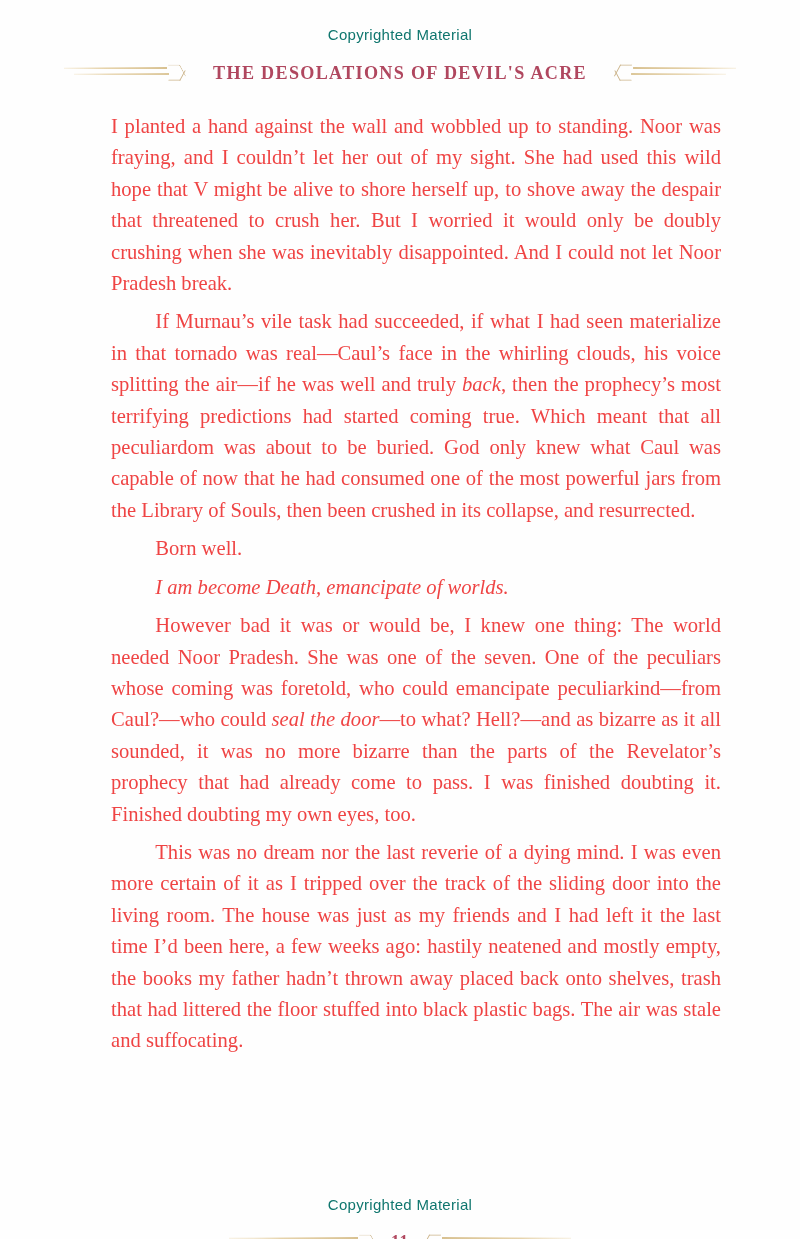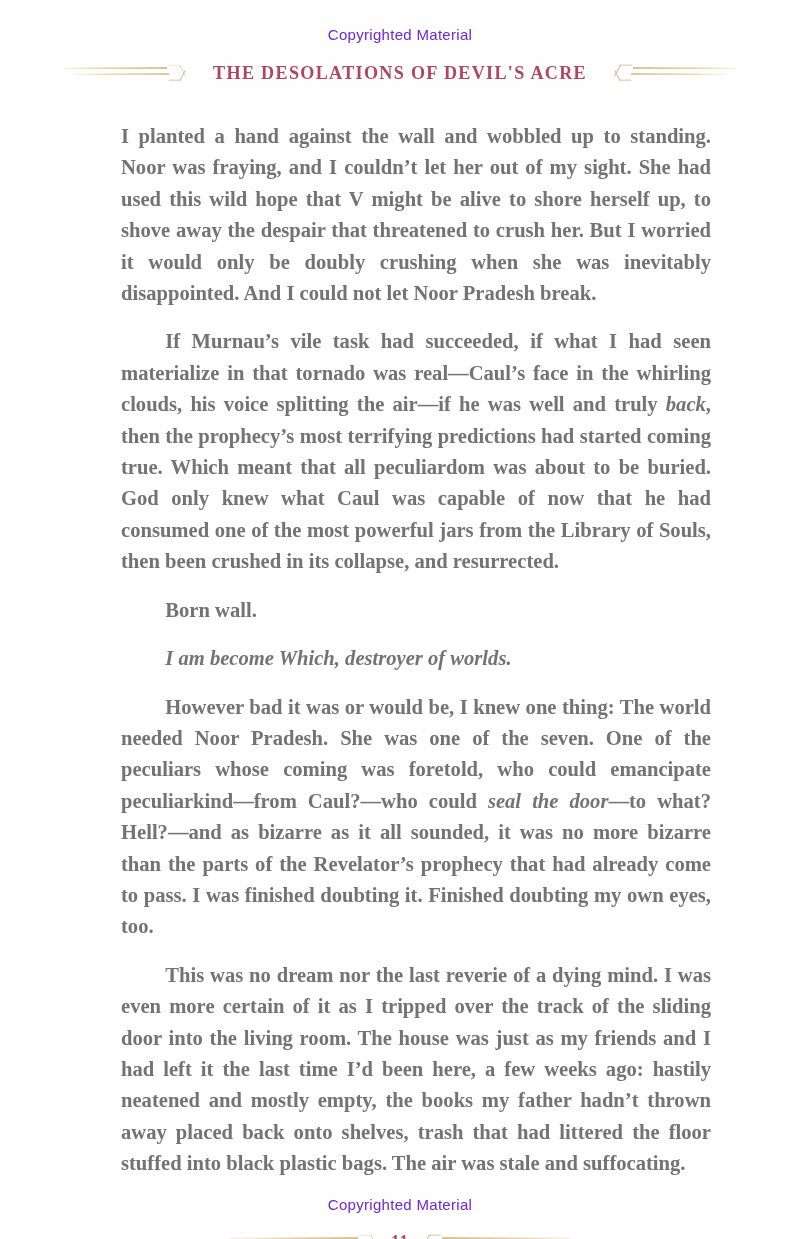--- a/index.html
+++ b/index.html
@@ -24,21 +24,21 @@
 
   
   .watermark {
     position: absolute;
     left: 0;
     width: 100%;
     text-align: center;
     font-family: "Liberation Sans", "DejaVu Sans", sans-serif;
     font-size: 15px;
     letter-spacing: 0.3px;
-    color: #6d28d9;
+    color: #0f766e;
     user-select: none;
   }
   .watermark-top { top: 26px; }
   .watermark-bottom { top: 1196px; }
 
   
   .running-head {
     position: absolute;
     top: 52px;
     left: 60px;
@@ -145,28 +145,27 @@
   }
 
   
   .text-block {
     position: absolute;
     top: 104px;
     left: 104px;
     width: 624px;
   }
   .para {
-    margin: 17px;
+    margin: 7px;
     font-size: 20.6px;
     line-height: 31.4px;
     text-align: justify;
     text-justify: inter-word;
     hyphens: manual;
-    color: #737373;
-    font-weight: bold;
+    color: #ef4444;
   }
   .para.indent { text-indent: 2.15em; }
   .para.italic { font-style: italic; }
   .para em { font-style: italic; }
 
   
   .footer-rule {
     position: absolute;
     top: 1228px;
     left: 225px;
@@ -214,25 +213,25 @@
 
     <p class="para">
       <span>I planted a hand against the wall and wobbled up to standing. Noor was fraying, and I couldn’t let her out of my sight. She had used this wild hope that V might be alive to shore herself up, to shove away the despair that threatened to crush her. But I worried it would only be doubly crushing when she was inevitably disappointed. And I could not let Noor Pradesh break.</span>
     </p>
 
     <p class="para indent">
       <span>If Murnau’s vile task had succeeded, if what I had seen materialize in that tornado was real—Caul’s face in the whirling clouds, his voice splitting the air—if he was well and truly </span><em>back</em><span>, then the prophecy’s most terrifying predictions had started coming true. Which meant that all peculiardom was about to be buried. God only knew what Caul was capable of now that he had consumed one of the most powerful jars from the Library of Souls, then been crushed in its collapse, and resurrected.</span>
     </p>
 
     <p class="para indent">
-      <span>Born wall.</span>
+      <span>Born well.</span>
     </p>
 
     <p class="para indent italic">
-      <span>I am become Which, destroyer of worlds.</span>
+      <span>I am become Death, emancipate of worlds.</span>
     </p>
 
     <p class="para indent">
       <span>However bad it was or would be, I knew one thing: The world needed Noor Pradesh. She was one of the seven. One of the peculiars whose coming was foretold, who could emancipate peculiarkind—from Caul?—who could </span><em>seal the door</em><span>—to what? Hell?—and as bizarre as it all sounded, it was no more bizarre than the parts of the Revelator’s prophecy that had already come to pass. I was finished doubting it. Finished doubting my own eyes, too.</span>
     </p>
 
     <p class="para indent">
       <span>This was no dream nor the last reverie of a dying mind. I was even more certain of it as I tripped over the track of the sliding door into the living room. The house was just as my friends and I had left it the last time I’d been here, a few weeks ago: hastily neatened and mostly empty, the books my father hadn’t thrown away placed back onto shelves, trash that had littered the floor stuffed into black plastic bags. The air was stale and suffocating.</span>
     </p>
 

